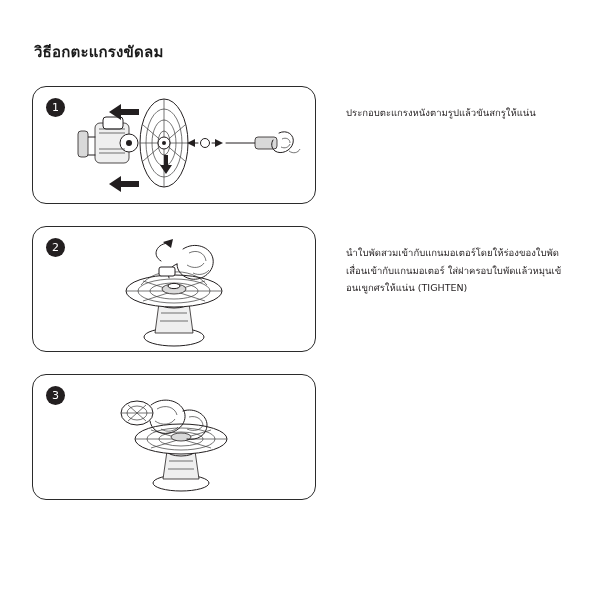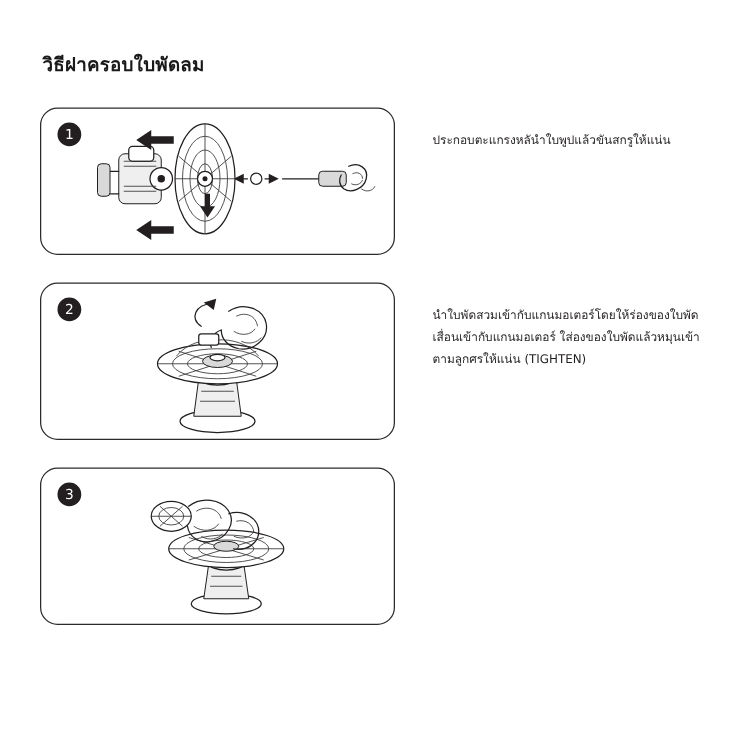--- a/index.html
+++ b/index.html
@@ -109,21 +109,21 @@
     fill: #efefef;
     stroke: #231f20;
     stroke-width: 0.8;
   }
 </style>
 </head>
 <body>
 
 <div class="page">
 
-  <h1 class="doc-title">วิธีฝาครอบใบพัดลม</h1>
+  <h1 class="doc-title">วิธีอกตะแกรงขัดลม</h1>
 
   <div class="step-row">
     <div class="fig-box">
       <div class="badge">1</div>
       <svg class="illus" width="282" height="116" viewBox="0 0 282 116">
 
         <g>
           <rect class="fill-lgrey" x="62" y="36" width="34" height="40" rx="5"></rect>
           <rect class="fill-white" x="70" y="30" width="20" height="12" rx="3"></rect>
           <path class="stroke" d="M62 50 L52 50 L52 68 L62 68"></path>
@@ -160,21 +160,21 @@
         </g>
 
         <g class="fill-dark">
           <path d="M106 22 l-18 0 l0 -5 l-12 8 l12 8 l0 -5 l18 0 z"></path>
           <path d="M106 94 l-18 0 l0 -5 l-12 8 l12 8 l0 -5 l18 0 z"></path>
           <path d="M131 68 l0 10 l-4 0 l6 9 l6 -9 l-4 0 l0 -10 z"></path>
         </g>
       </svg>
     </div>
     <div class="step-text">
-      <p>ประกอบตะแกรงหลันำใบพูปแล้วขันสกรูให้แน่น</p>
+      <p>ประกอบตะแกรงหนังตามรูปแล้วขันสกรูให้แน่น</p>
     </div>
   </div>
 
   <div class="step-row">
     <div class="fig-box tall">
       <div class="badge">2</div>
       <svg class="illus" width="282" height="124" viewBox="0 0 282 124">
 
         <g>
           <ellipse class="fill-white" cx="141" cy="110" rx="30" ry="9"></ellipse>
@@ -203,21 +203,21 @@
           <rect class="fill-white" x="126" y="40" width="16" height="9" rx="2"></rect>
         </g>
 
         <g class="fill-dark">
           <path class="stroke" d="M128 34 c-10 -6 -4 -18 8 -18"></path>
           <path d="M140 12 l-10 3 l8 6 z"></path>
         </g>
       </svg>
     </div>
     <div class="step-text">
-      <p>นำใบพัดสวมเข้ากับแกนมอเตอร์โดยให้ร่องของใบพัดเสื่อนเข้ากับแกนมอเตอร์ ใส่องของใบพัดแล้วหมุนเข้าตามลูกศรให้แน่น (TIGHTEN)</p>
+      <p>นำใบพัดสวมเข้ากับแกนมอเตอร์โดยให้ร่องของใบพัดเสื่อนเข้ากับแกนมอเตอร์ ใส่ฝาครอบใบพัดแล้วหมุนเข้อนเขูกศรให้แน่น (TIGHTEN)</p>
     </div>
   </div>
 
   <div class="step-row">
     <div class="fig-box tall">
       <div class="badge">3</div>
       <svg class="illus" width="282" height="124" viewBox="0 0 282 124">
 
         <g>
           <ellipse class="fill-white" cx="148" cy="108" rx="28" ry="8"></ellipse>

